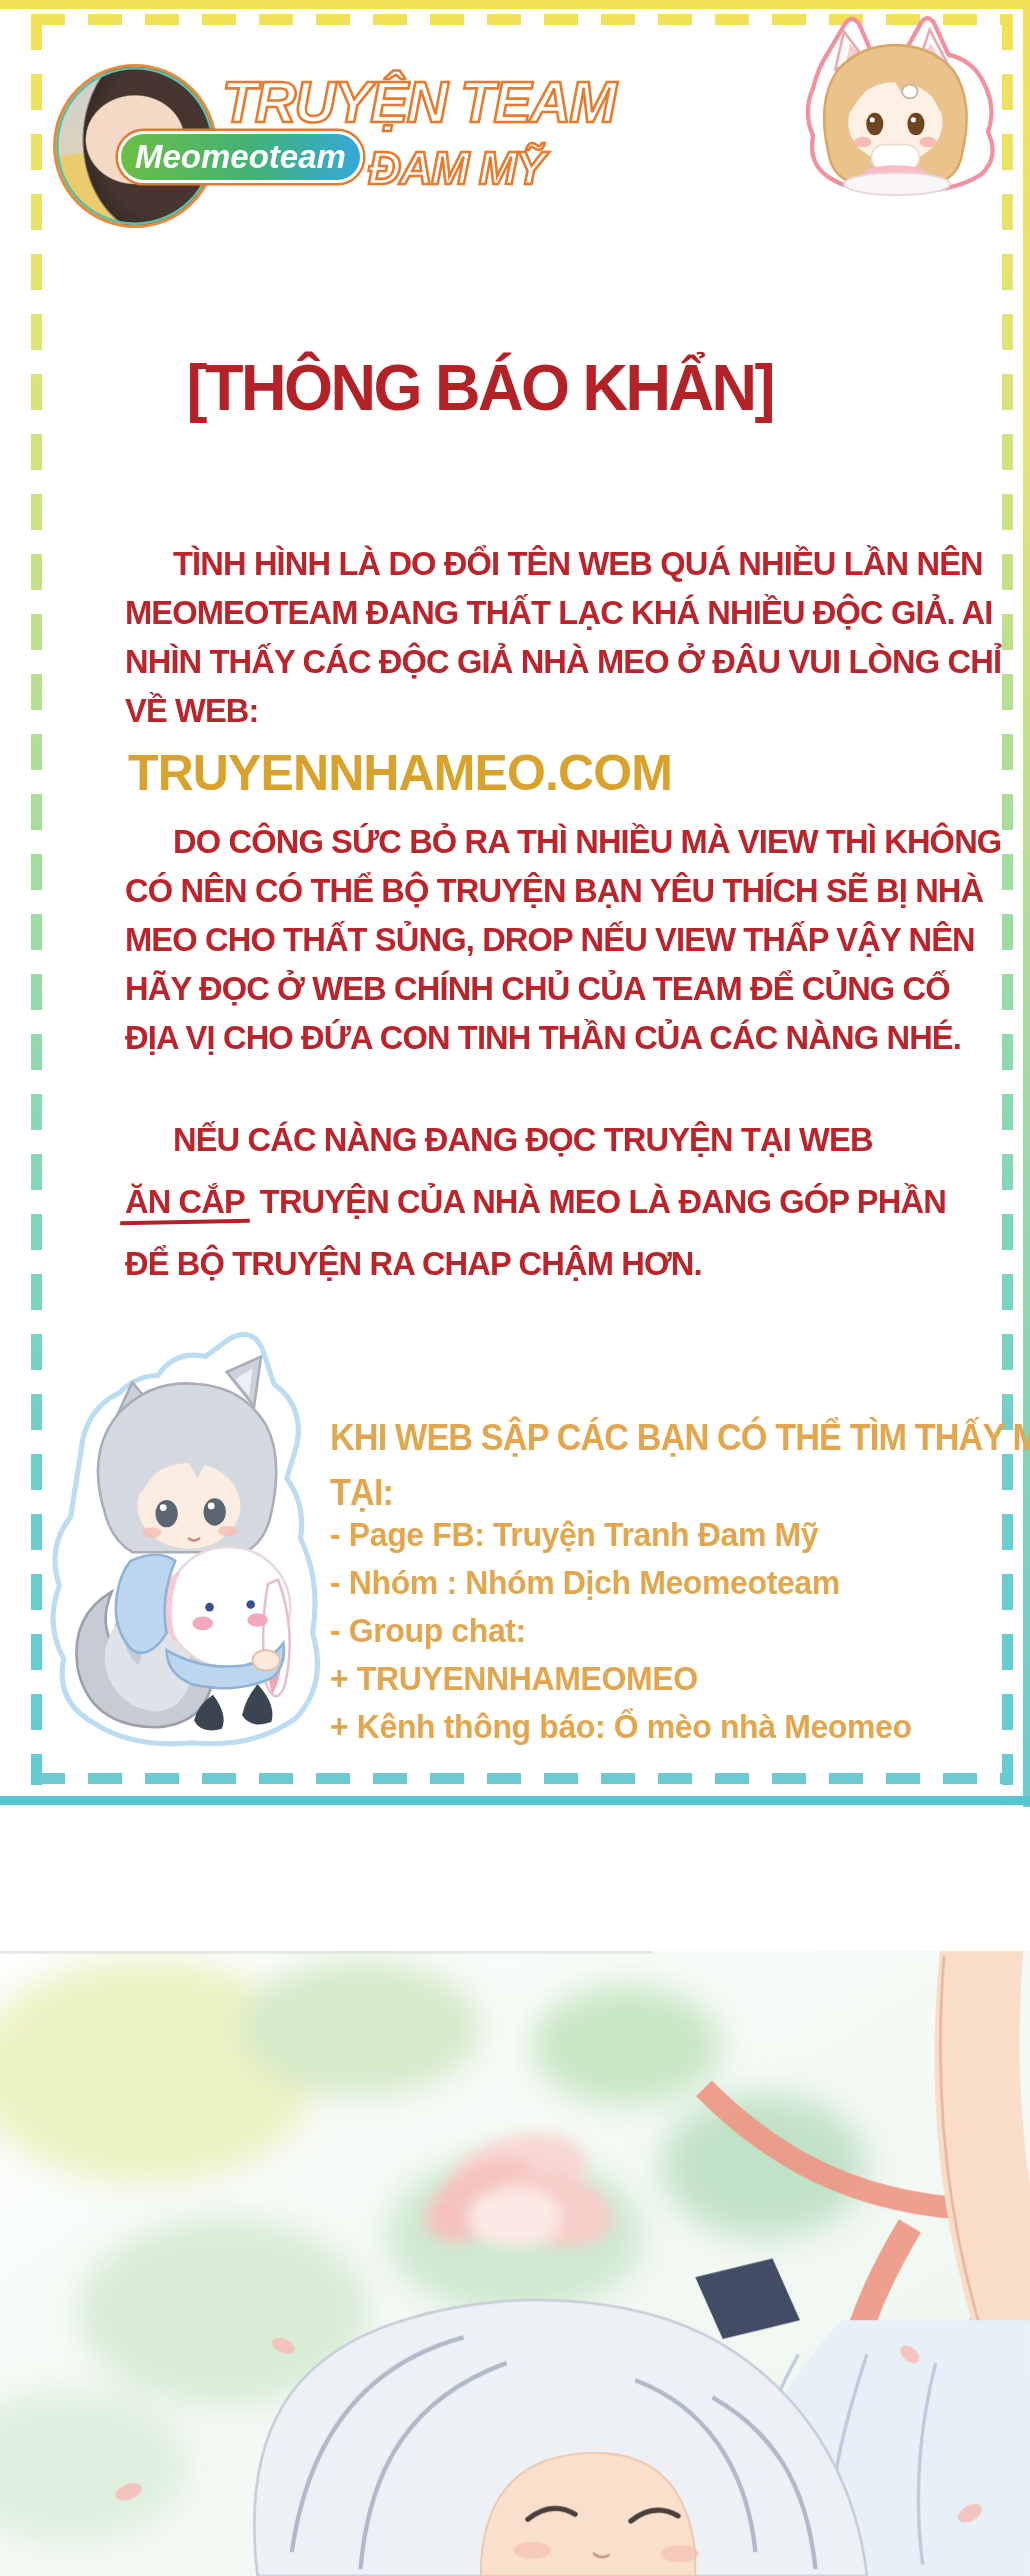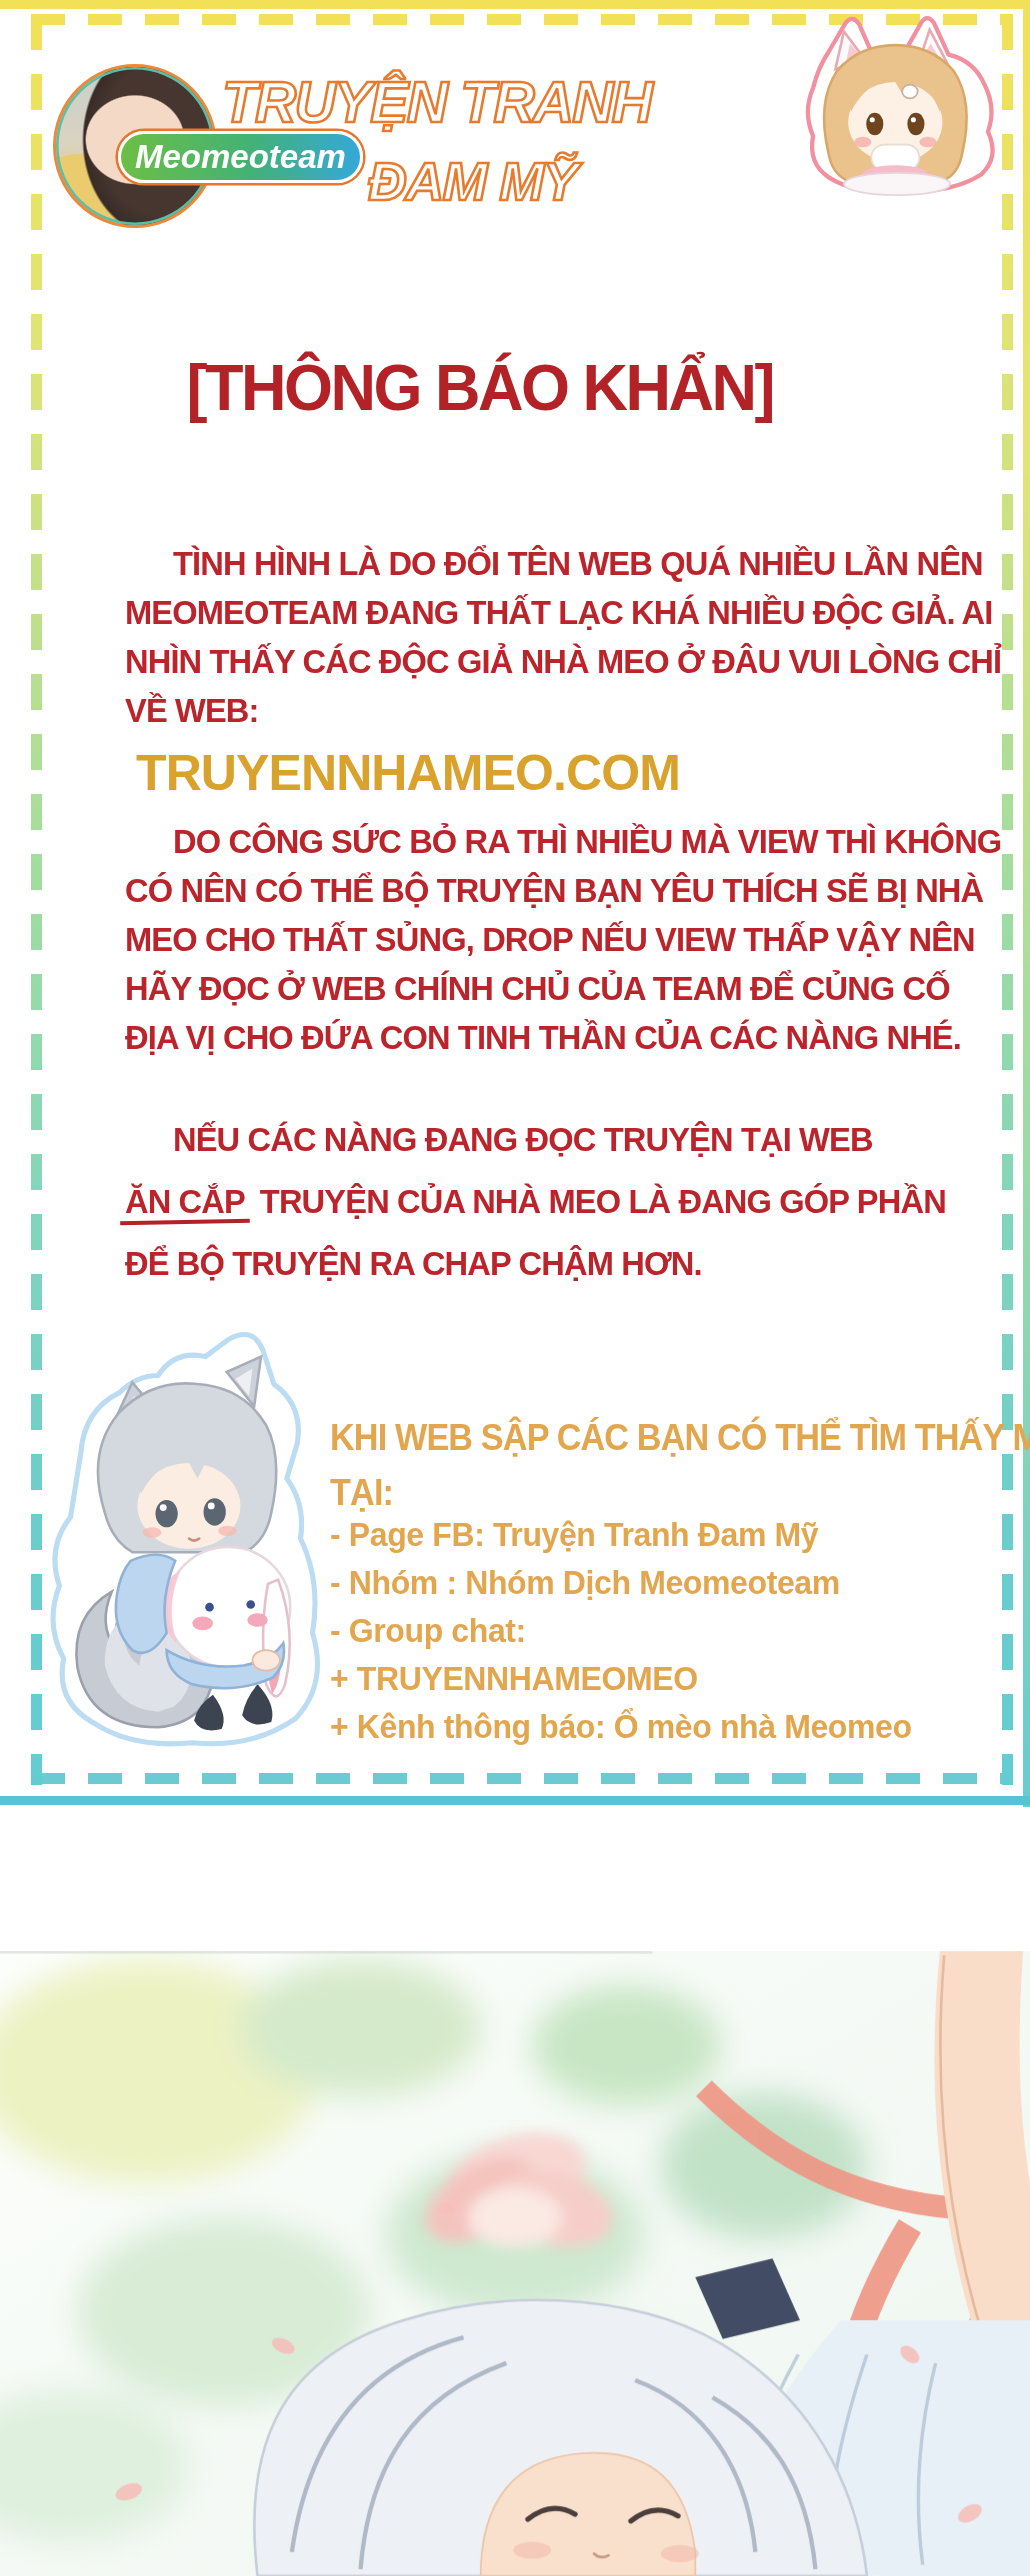--- a/index.html
+++ b/index.html
@@ -33,38 +33,38 @@
      background:
        radial-gradient(50px 45px at 50% 46%, #F4D9C6 0 97%, transparent 100%),
        radial-gradient(103px 129px at 66% 46%, #46362F 0 58%, #392C27 74%, transparent 76%),
        radial-gradient(77px 60px at 16% 82%, #EACB6D 0 70%, transparent 72%),
        radial-gradient(69px 55px at 48% 97%, #E6C05F 0 70%, transparent 72%),
        radial-gradient(94px 73px at 88% 92%, #D9B855 0 70%, transparent 72%),
        linear-gradient(180deg,#C9CFCB 0%,#D9D3C2 45%,#E3C979 100%);}
   .logo-big{color:#ffffff;font-weight:900;font-style:italic;letter-spacing:-1.7px;
      -webkit-text-stroke:2.6px #E87A2E;text-stroke:2.6px #E87A2E;z-index:11;}
   .logo-line1{left:222px;top:69px;font-size:57px;}
-  .logo-line2{left:368px;top:150px;font-size:54px;}
+  .logo-line2{left:368px;top:141px;font-size:46px;}
   .badge{left:118px;top:131px;height:46px;border-radius:858px;padding:0 14px;
      display:flex;align-items:center;z-index:13;
      background:linear-gradient(90deg,#6CBE45 0%,#43B177 55%,#35A8D9 100%);
      border:3.4px solid #ffffff;box-shadow:0 0 0 2.6px #E8762B;
      color:#ffffff;font-size:33px;font-weight:800;font-style:italic;}
 
   
   .title{left:163px;top:350px;width:653px;text-align:center;
      font-size:65px;font-weight:900;letter-spacing:-2.6px;color:#B22227;
      transform:scaleX(.97);transform-origin:left top;}
   .p-red{color:#BB242B;font-weight:700;font-size:34px;line-height:49px;letter-spacing:-0.9px;
      transform:scaleX(.96);transform-origin:left top;}
   .para1{left:125px;top:539px;}
   .para2{left:125px;top:817px;}
   .para3{left:125px;top:1108px;line-height:62px;}
   .indent{padding-left:50px;}
-  .website{left:136px;top:744px;font-size:50px;font-weight:900;letter-spacing:-0.9px;color:#D9A22C;}
+  .website{left:128px;top:744px;font-size:50px;font-weight:900;letter-spacing:-0.9px;color:#D9A22C;}
   .strike{position:relative;display:inline-block;}
   .strike::after{content:"";position:absolute;left:-5.2px;right:-5.2px;bottom:7.7px;height:4.3px;
      background:#B22227;transform:rotate(-1deg);}
   .rest{margin-left:15.5px;}
 
   
   .gold-head{left:330px;top:1410px;color:#E2A64E;font-weight:700;font-size:36px;line-height:55px;
      letter-spacing:-0.9px;transform:scaleX(.95);transform-origin:left top;}
   .gold-list{left:330px;top:1511px;color:#E2A64E;font-weight:700;font-size:33px;line-height:48px;
      letter-spacing:-0.4px;transform:scaleX(.97);transform-origin:left top;}
@@ -83,21 +83,21 @@
   <div class="abs edge-top"></div>
   <div class="abs edge-right"></div>
   <div class="abs edge-bottom"></div>
 
   <div class="abs dash-h dash-top"></div>
   <div class="abs dash-h dash-bottom"></div>
   <div class="abs dash-v dash-left"></div>
   <div class="abs dash-v dash-right"></div>
 
   <div class="abs avatar"></div>
-  <div class="abs logo-big logo-line1 nw">TRUYỆN TRANH</div>
+  <div class="abs logo-big logo-line1 nw">TRUYỆN TEAM</div>
   <div class="abs logo-big logo-line2 nw">ĐAM MỸ</div>
   <div class="abs badge nw">Meomeoteam</div>
 
   <svg class="abs chibi-top" width="245" height="180" viewBox="0 0 285 210">
     <path d="M62,42 L82,8 Q90,-2 98,10 L112,42 Q120,36 132,36 Q144,35 152,40 L170,8 Q177,-3 185,8 L202,45 Q232,52 244,80 Q258,108 248,135 Q262,165 240,185 Q210,205 150,206 Q90,207 62,188 Q38,172 44,140 Q32,112 44,84 Q50,60 62,42 Z" fill="#FFFFFF" stroke="#F2909F" stroke-width="5" stroke-linejoin="round"></path>
     <path d="M80,18 L70,62 L104,50 Z" fill="#FBFBFB" stroke="#E9A9B0" stroke-width="3"></path>
     <path d="M87,32 L82,56 L102,48 Z" fill="#F6CBD1"></path>
     <path d="M180,16 L200,54 L168,52 Z" fill="#FBFBFB" stroke="#E9A9B0" stroke-width="3"></path>
     <path d="M181,32 L193,52 L171,50 Z" fill="#F6CBD1"></path>
     <path d="M62,160 Q48,100 72,64 Q98,34 140,34 Q182,34 208,64 Q232,100 218,160 Q214,184 196,192 L84,192 Q66,184 62,160 Z" fill="#EAC28B" stroke="#D9A868" stroke-width="3"></path>

